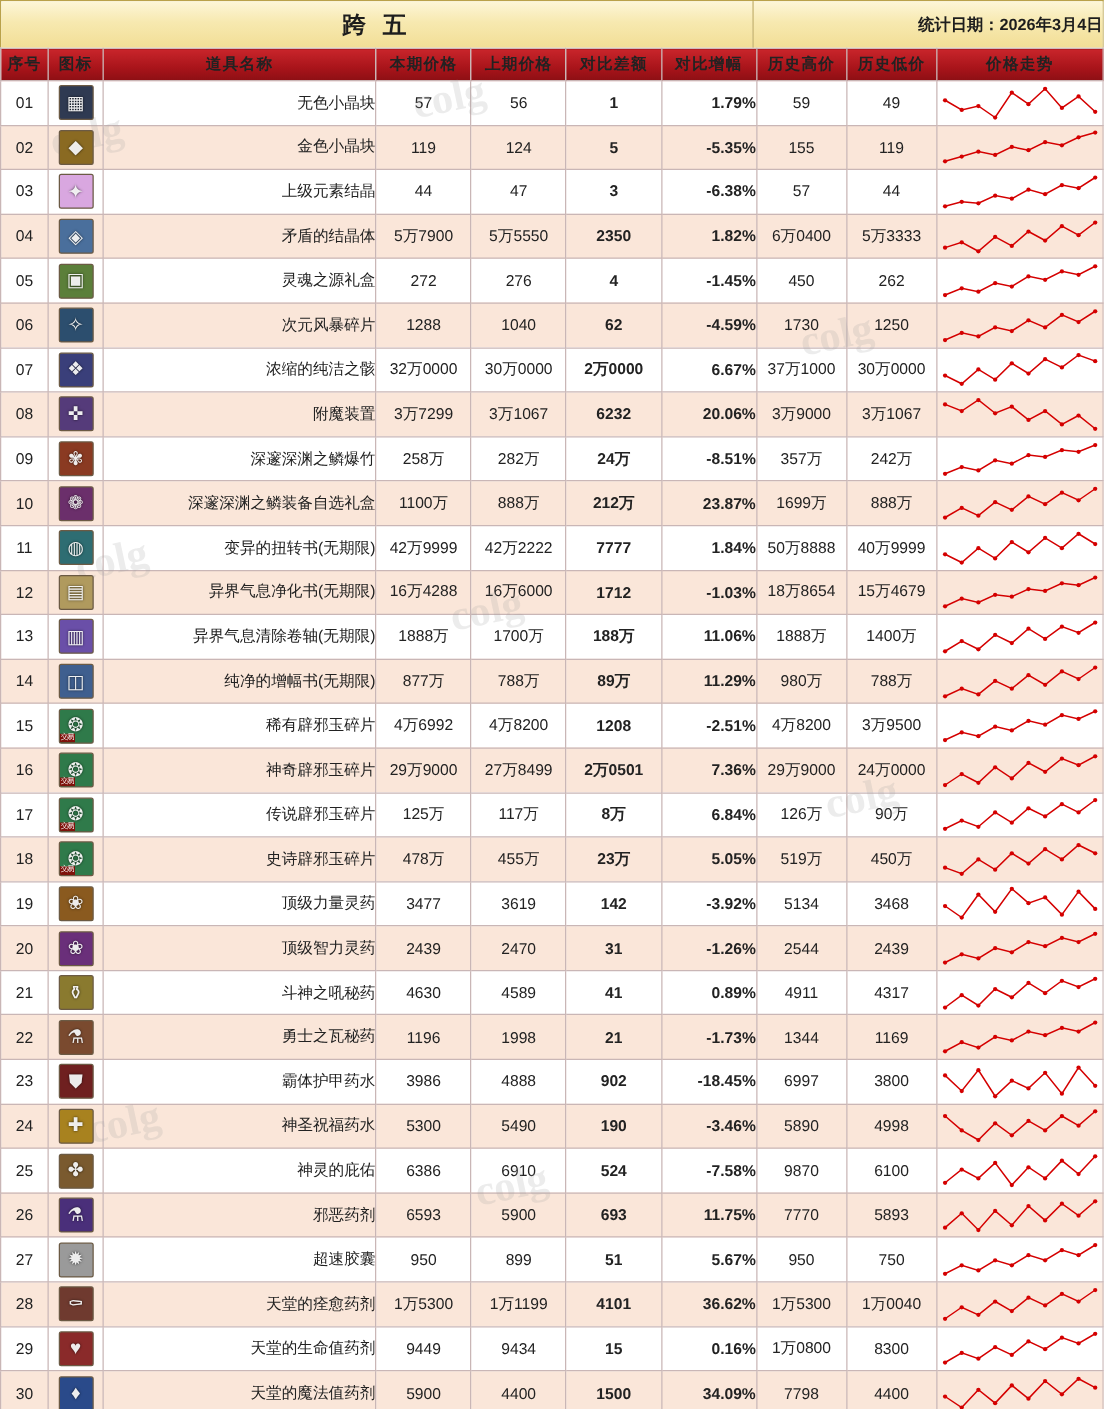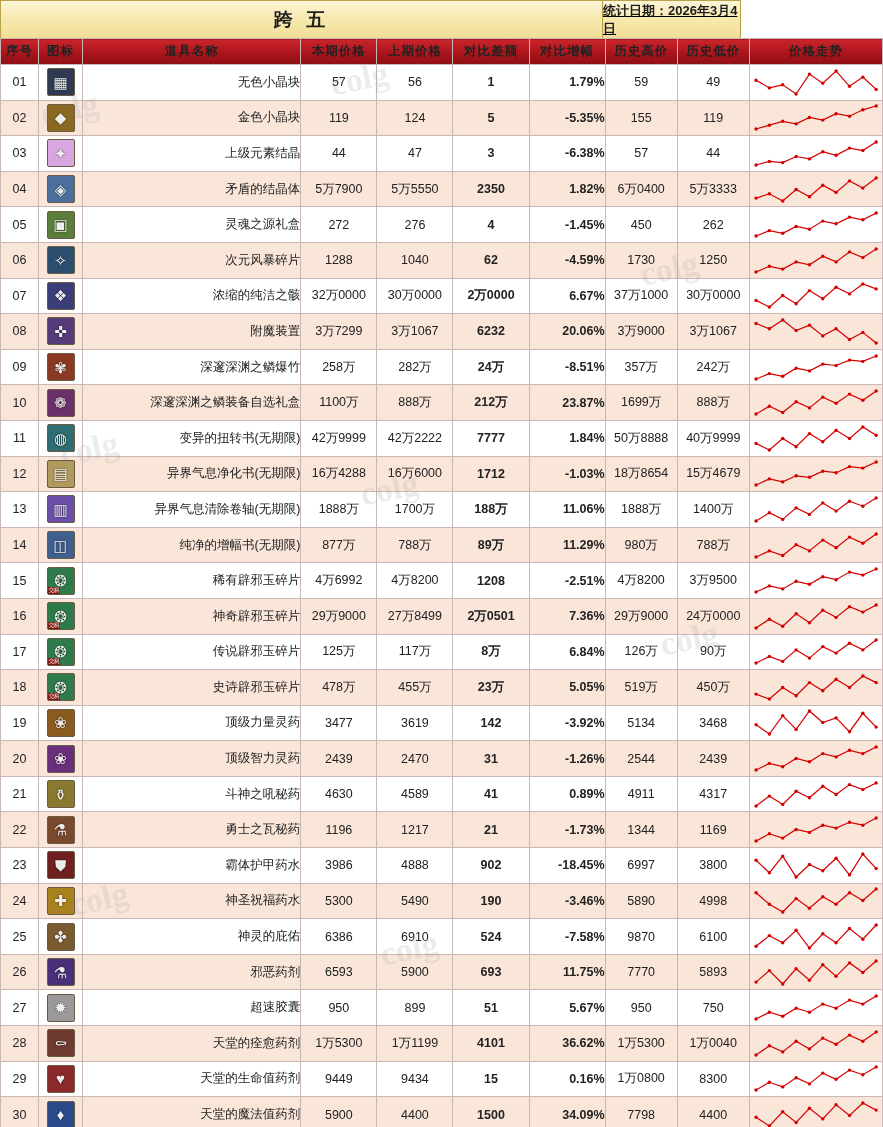--- a/index.html
+++ b/index.html
@@ -9,21 +9,21 @@
     font-family: "Liberation Sans", "DejaVu Sans", sans-serif;
   }
   #page {
     width: 883px;
     position: relative;
     background: #fff;
   }
   
   .header {
     display: flex;
-    width: 741px;
+    width: 883px;
     height: 38px;
     border: 1px solid #b9a14a;
     border-bottom: none;
   }
   .header-left {
     flex: 0 0 602px;
     background: linear-gradient(180deg,#fdf6d8 0%, #f7e9b0 45%, #f2de96 100%);
     display: flex;
     align-items: center;
     justify-content: center;
@@ -33,22 +33,21 @@
     font-size: 19px;
     font-weight: bold;
     color: #1d1d1d;
     letter-spacing: 4px;
   }
   .header-right {
     flex: 1 1 auto;
     background: linear-gradient(180deg,#fdf6d8 0%, #f7e9b0 45%, #f2de96 100%);
     display: flex;
     align-items: center;
-    justify-content: flex-start;
-    text-decoration: underline;
+    justify-content: flex-end;
   }
   .header-right .date {
     font-size: 13px;
     font-weight: bold;
     color: #1d1d1d;
   }
   
   table.price {
     border-collapse: collapse;
     width: 883px;
@@ -732,21 +731,21 @@
               <circle cx="111.8" cy="11.6" r="1.7" fill="#d40000"></circle>
               <circle cx="125.0" cy="5.0" r="1.7" fill="#d40000"></circle>
             </svg>
           </td>
         </tr>
         <tr class="even">
           <td class="idx">22</td>
           <td class="icon"><span class="item-icon" style="background:#7a4a2f"><span class="gl">⚗</span></span></td>
           <td class="name">勇士之瓦秘药</td>
           <td class="num">1196</td>
-          <td class="num">1217</td>
+          <td class="num">1998</td>
           <td class="diff down">21</td>
           <td class="pct down">-1.73%</td>
           <td class="num">1344</td>
           <td class="num">1169</td>
           <td class="trend">
             <svg class="spark" viewBox="0 0 131 33" preserveAspectRatio="none">
               <path d="M6.0 28.0 L19.2 20.8 L32.4 25.1 L45.7 16.5 L58.9 19.4 L72.1 12.2 L85.3 15.1 L98.6 9.3 L111.8 12.2 L125.0 5.0 " fill="none" stroke="#d40000" stroke-width="1.2"></path>
               <circle cx="6.0" cy="28.0" r="1.7" fill="#d40000"></circle>
               <circle cx="19.2" cy="20.8" r="1.7" fill="#d40000"></circle>
               <circle cx="32.4" cy="25.1" r="1.7" fill="#d40000"></circle>

